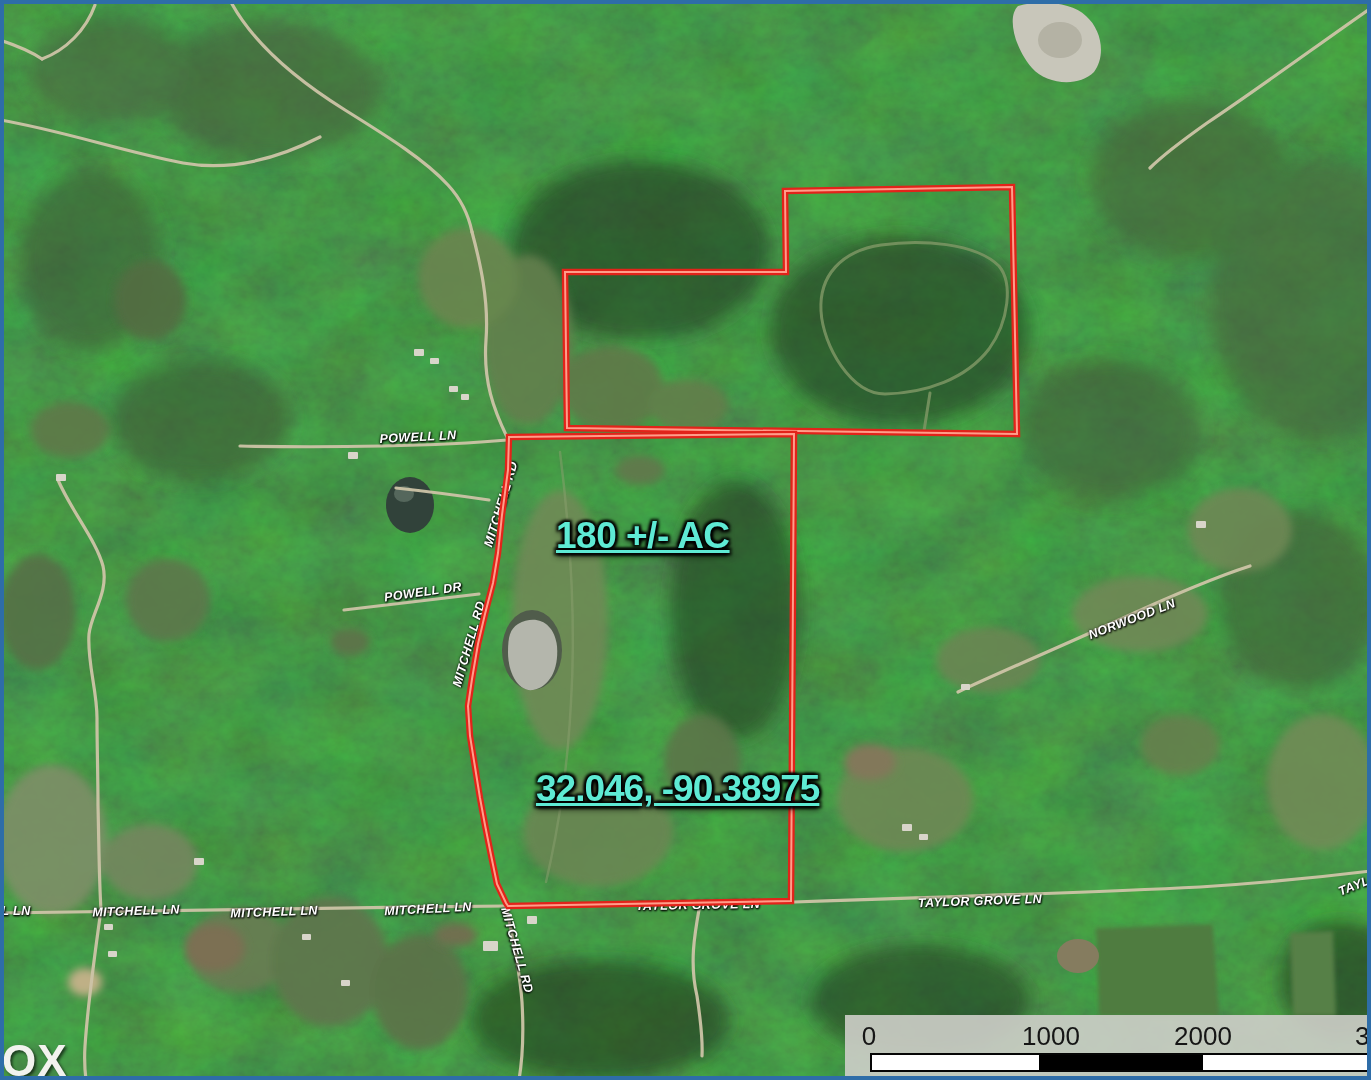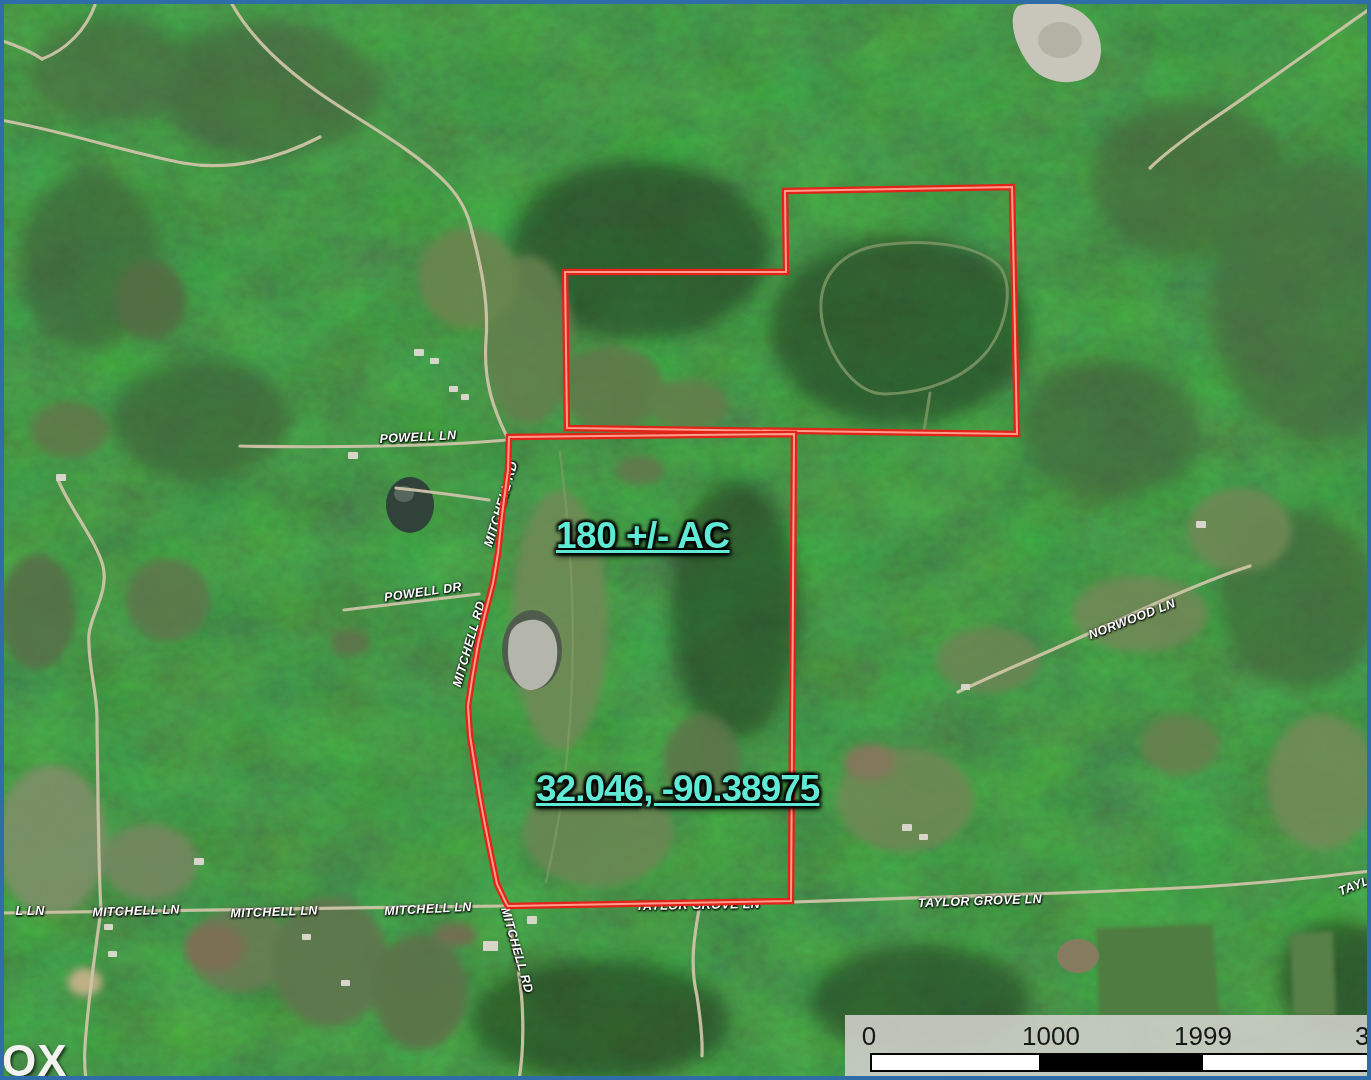--- a/index.html
+++ b/index.html
@@ -174,21 +174,21 @@
       <rect x="961" y="684" width="9" height="6" rx="1"></rect>
     </g>
   </svg>
 
   <div id="road-labels-layer">
       <div class="road-label" style="left: 418px; top: 437px; transform: translate(-50%, -50%) rotate(-3deg);">POWELL LN</div>
       <div class="road-label" style="left: 501px; top: 504px; transform: translate(-50%, -50%) rotate(-73deg);">MITCHELL RD</div>
       <div class="road-label" style="left: 423px; top: 592px; transform: translate(-50%, -50%) rotate(-8deg);">POWELL DR</div>
       <div class="road-label" style="left: 469px; top: 644px; transform: translate(-50%, -50%) rotate(-74deg);">MITCHELL RD</div>
       <div class="road-label" style="left: 1132px; top: 619px; transform: translate(-50%, -50%) rotate(-21deg);">NORWOOD LN</div>
-      <div class="road-label" style="left: 30px; top: 911px; transform: translate(-50%, -50%) rotate(0deg); font-style: italic;">L LN</div>
+      <div class="road-label" style="left: 16px; top: 911px; transform: translate(-50%, -50%) rotate(0deg); font-style: italic;">L LN</div>
       <div class="road-label" style="left: 136px; top: 911px; transform: translate(-50%, -50%) rotate(-2deg);">MITCHELL LN</div>
       <div class="road-label" style="left: 274px; top: 912px; transform: translate(-50%, -50%) rotate(-2deg);">MITCHELL LN</div>
       <div class="road-label" style="left: 428px; top: 909px; transform: translate(-50%, -50%) rotate(-3deg);">MITCHELL LN</div>
       <div class="road-label" style="left: 698px; top: 905px; transform: translate(-50%, -50%) rotate(-1deg);">TAYLOR GROVE LN</div>
       <div class="road-label" style="left: 980px; top: 901px; transform: translate(-50%, -50%) rotate(-2deg);">TAYLOR GROVE LN</div>
       <div class="road-label" style="left: 517px; top: 950px; transform: translate(-50%, -50%) rotate(74deg);">MITCHELL RD</div>
       <div class="road-label" style="left: 1354px; top: 886px; transform: translate(-50%, -50%) rotate(-22deg);">TAYL</div>
     </div>
 
   <svg id="boundary-overlay" width="1371" height="1080" viewBox="0 0 1371 1080">
@@ -202,21 +202,21 @@
     </g>
   </svg>
 
   <div id="acreage-label" class="big-label">180 +/- AC</div>
   <div id="coordinates-label" class="big-label">32.046, -90.38975</div>
   <div id="watermark">OX</div>
 
   <div id="scale-panel">
     <span class="tick centered" style="left:24px">0</span>
     <span class="tick centered" style="left:206px">1000</span>
-    <span class="tick centered" style="left:358px">1999</span>
+    <span class="tick centered" style="left:358px">2000</span>
     <span class="tick" style="left:510px">30</span>
     <div id="scale-bar">
       <div class="seg1"></div>
       <div class="seg2"></div>
       <div class="seg3"></div>
     </div>
   </div>
 
   <div id="frame"></div>
 </div>

